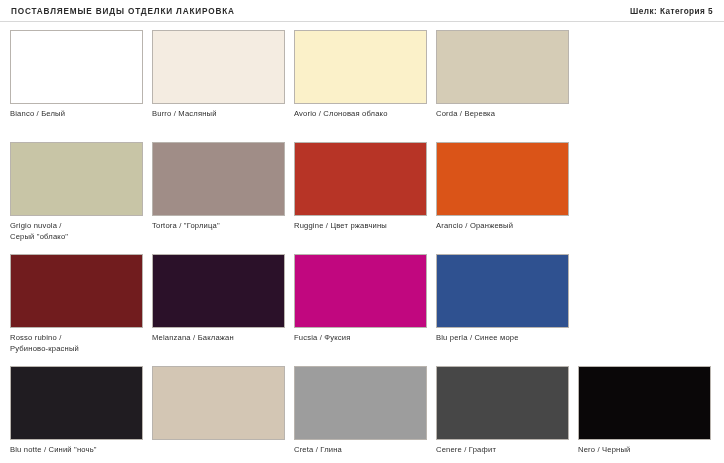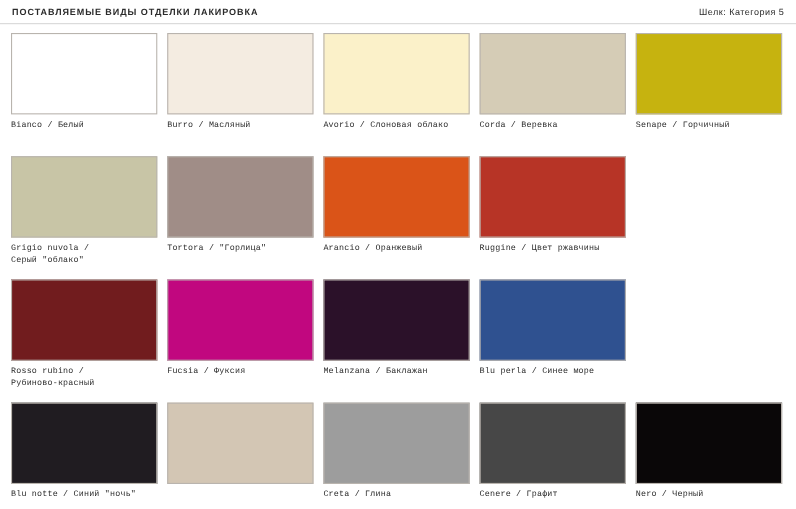--- a/index.html
+++ b/index.html
@@ -37,21 +37,21 @@
   .header-title {
     font-size: 8.2px;
     font-weight: bold;
     letter-spacing: 0.85px;
     color: #2b2b2b;
     white-space: nowrap;
     text-transform: uppercase;
   }
   .header-category {
     font-size: 8.2px;
-    font-weight: normal;
+    font-weight: bold;
     letter-spacing: 0.45px;
     color: #2b2b2b;
     white-space: nowrap;
   }
   .header-rule {
     position: absolute;
     left: 0;
     top: 21px;
     width: 724px;
     height: 1px;
@@ -91,21 +91,20 @@
     border: 1px solid #b9b4ae;
     flex: 0 0 auto;
   }
   .caption {
     margin-top: 5px;
     font-size: 7.6px;
     line-height: 10.5px;
     color: #2d2d2d;
     letter-spacing: 0.18px;
     white-space: pre-line;
-    font-family: Liberation Mono, monospace;
   }
 </style>
 </head>
 <body>
 
 <div class="page">
 
   <div class="header">
     <div class="header-title">ПОСТАВЛЯЕМЫЕ ВИДЫ ОТДЕЛКИ ЛАКИРОВКА</div>
     <div class="header-category">Шелк: Категория 5</div>
@@ -124,61 +123,57 @@
         <div class="caption">Burro / Масляный</div>
       </div>
       <div class="cell">
         <div class="chip" style="background-color: rgb(251, 241, 201);"></div>
         <div class="caption">Avorio / Слоновая облако</div>
       </div>
       <div class="cell">
         <div class="chip" style="background-color: rgb(213, 204, 182);"></div>
         <div class="caption">Corda / Веревка</div>
       </div>
-      <div class="cell">
-        <div class="chip" style="background-color: rgb(198, 179, 15);"></div>
-        <div class="caption">Senape / Горчичный</div>
-      </div>
     </div>
 
     <div class="grid-row">
       <div class="cell">
         <div class="chip" style="background-color: rgb(200, 197, 166);"></div>
         <div class="caption">Grigio nuvola /
 Серый "облако"</div>
       </div>
       <div class="cell">
         <div class="chip" style="background-color: rgb(160, 141, 135);"></div>
         <div class="caption">Tortora / "Горлица"</div>
       </div>
       <div class="cell">
+        <div class="chip" style="background-color: rgb(183, 52, 38);"></div>
+        <div class="caption">Ruggine / Цвет ржавчины</div>
+      </div>
+      <div class="cell">
         <div class="chip" style="background-color: rgb(218, 84, 24);"></div>
         <div class="caption">Arancio / Оранжевый</div>
-      </div>
-      <div class="cell">
-        <div class="chip" style="background-color: rgb(183, 52, 38);"></div>
-        <div class="caption">Ruggine / Цвет ржавчины</div>
       </div>
     </div>
 
     <div class="grid-row">
       <div class="cell">
         <div class="chip" style="background-color: rgb(113, 28, 30);"></div>
         <div class="caption">Rosso rubino /
 Рубиново-красный</div>
       </div>
       <div class="cell">
+        <div class="chip" style="background-color: rgb(43, 17, 41);"></div>
+        <div class="caption">Melanzana / Баклажан</div>
+      </div>
+      <div class="cell">
         <div class="chip" style="background-color: rgb(193, 7, 127);"></div>
         <div class="caption">Fucsia / Фуксия</div>
       </div>
       <div class="cell">
-        <div class="chip" style="background-color: rgb(43, 17, 41);"></div>
-        <div class="caption">Melanzana / Баклажан</div>
-      </div>
-      <div class="cell">
         <div class="chip" style="background-color: rgb(47, 81, 144);"></div>
         <div class="caption">Blu perla / Синее море</div>
       </div>
     </div>
 
     <div class="grid-row">
       <div class="cell">
         <div class="chip" style="background-color: rgb(32, 28, 33);"></div>
         <div class="caption">Blu notte / Синий "ночь"</div>
       </div>

